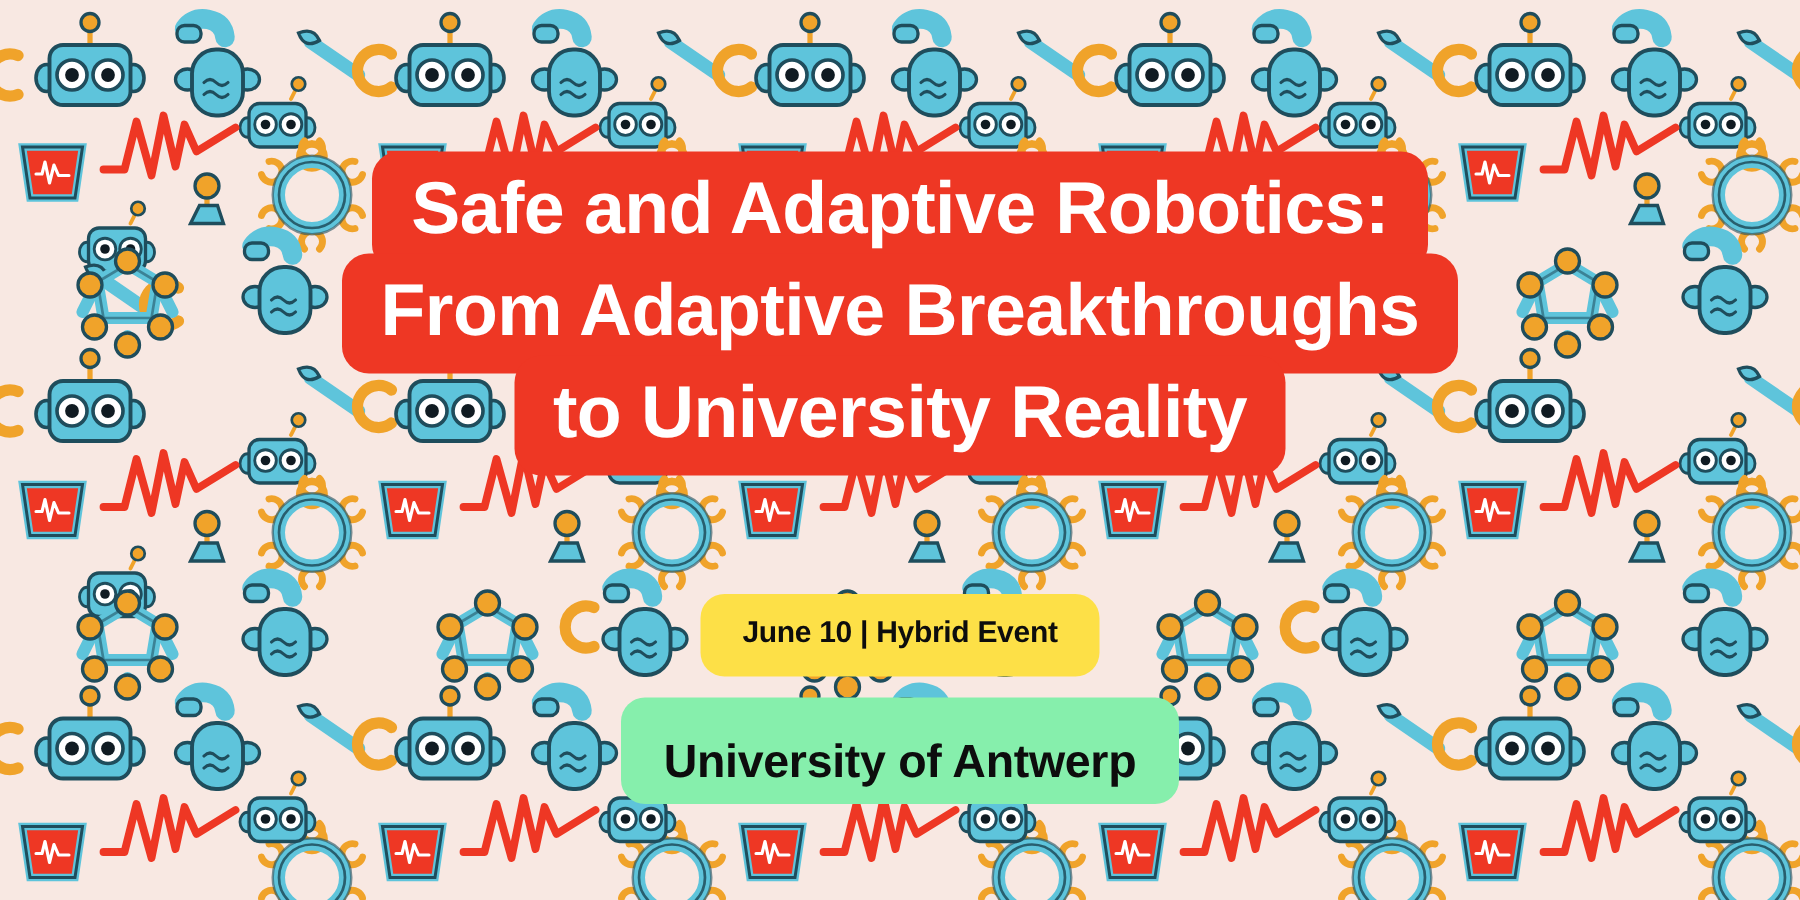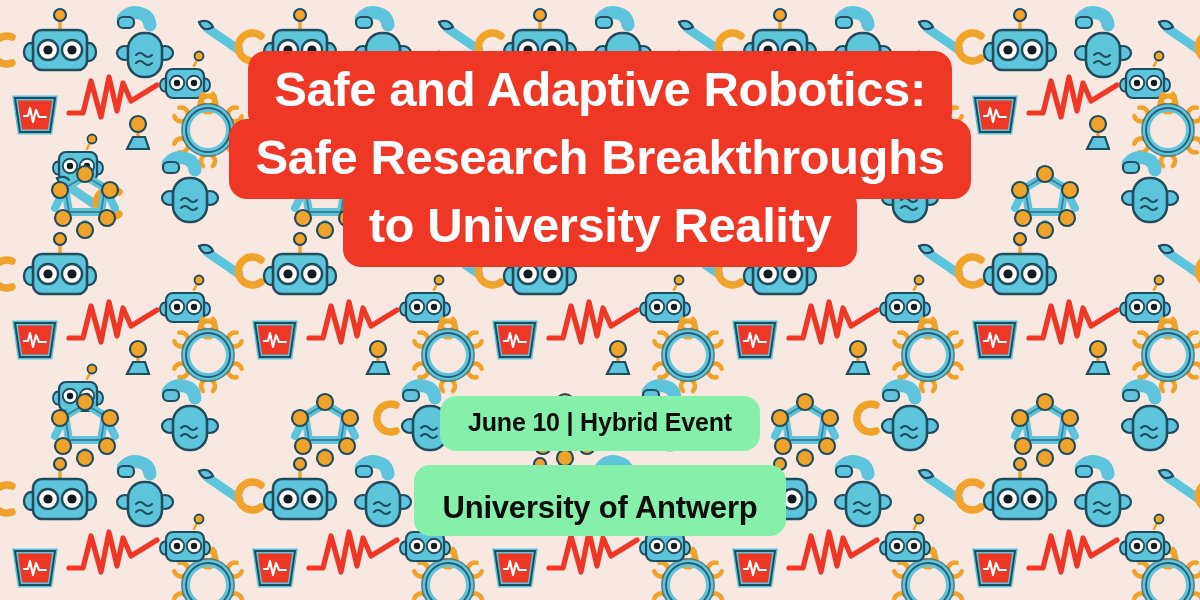--- a/index.html
+++ b/index.html
@@ -13,21 +13,21 @@
     background:#f8e8e2;
   }
   #pattern{position:absolute;inset:0;width:1200px;height:600px;}
   #content{
     position:absolute;inset:0;
     display:flex;flex-direction:column;
     align-items:center;
   }
   
   .title-wrap{
-    margin-top:51px;
+    margin-top:101px;
     width:1200px;
     display:flex;flex-direction:column;align-items:center;
     line-height:0;
   }
   .tline{
     display:block;
     color:#ffffff;
     background:#ee3724;
     font-weight:bold;
     font-size:49px;
@@ -49,22 +49,22 @@
     top:396px;
     display:flex;flex-direction:column;align-items:center;
   }
   .badge{
     font-weight:bold;
     color:#0d0d0d;
     white-space:nowrap;
     text-align:center;
   }
   .badge-date{
-    background:#86efac;
-    font-size:25px;
+    background:#fde047;
+    font-size:20px;
     line-height:33px;
     padding:10px 28px 12px 28px;
     border-radius:16px;
     letter-spacing:-0.2px;
   }
   .badge-venue{
     background:#86efac;
     font-size:31px;
     line-height:33px;
     padding:26px 28px 12px 28px;
@@ -327,21 +327,21 @@
     <use href="#robot-head-mini" x="425" y="545"></use>
     <use href="#robot-head-mini" x="665" y="545"></use>
     <use href="#robot-head-mini" x="905" y="545"></use>
     <use href="#robot-head-mini" x="1145" y="545"></use>
   </svg>
 
   <div id="content">
 
     <div class="title-wrap">
       <span class="tline tline-1">Safe and Adaptive Robotics:</span>
-      <span class="tline tline-2">Safe Research Breakthroughs</span>
+      <span class="tline tline-2">From Adaptive Breakthroughs</span>
       <span class="tline tline-3">to University Reality</span>
     </div>
 
     <div class="badges">
       <span class="badge badge-date">June 10 | Hybrid Event</span>
       <span class="badge badge-venue">University of Antwerp</span>
     </div>
 
   </div>
 </div>

